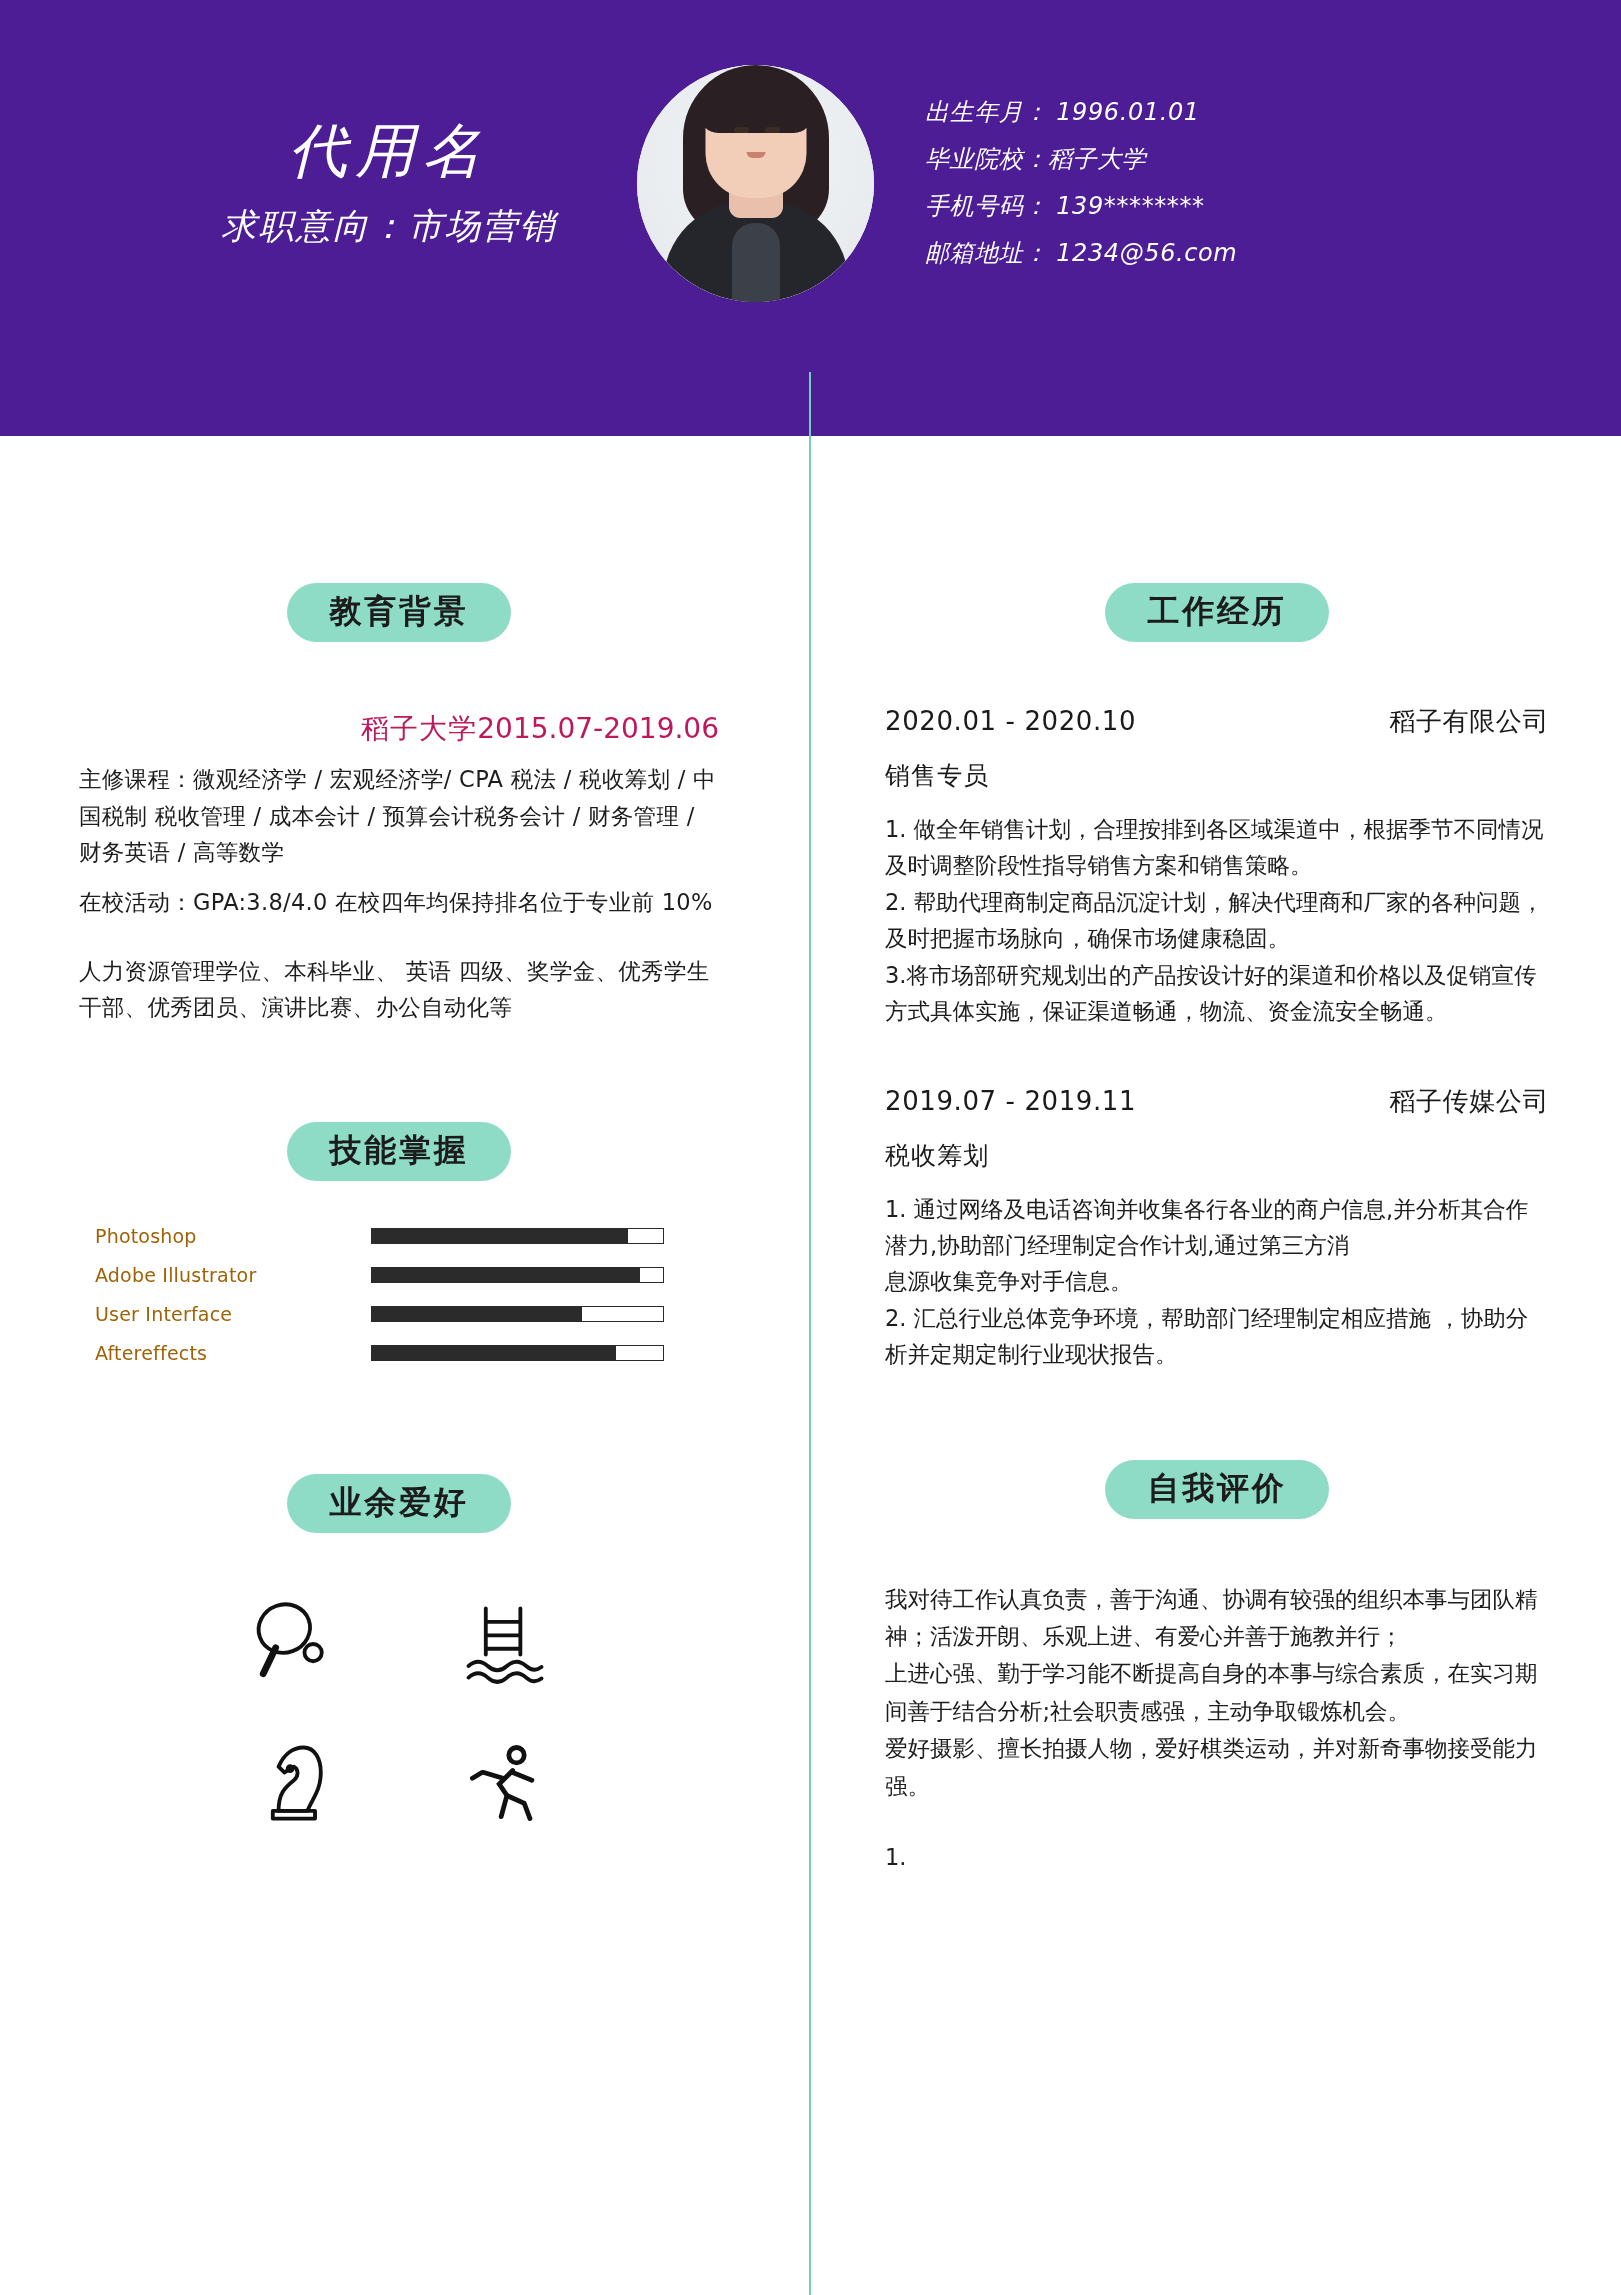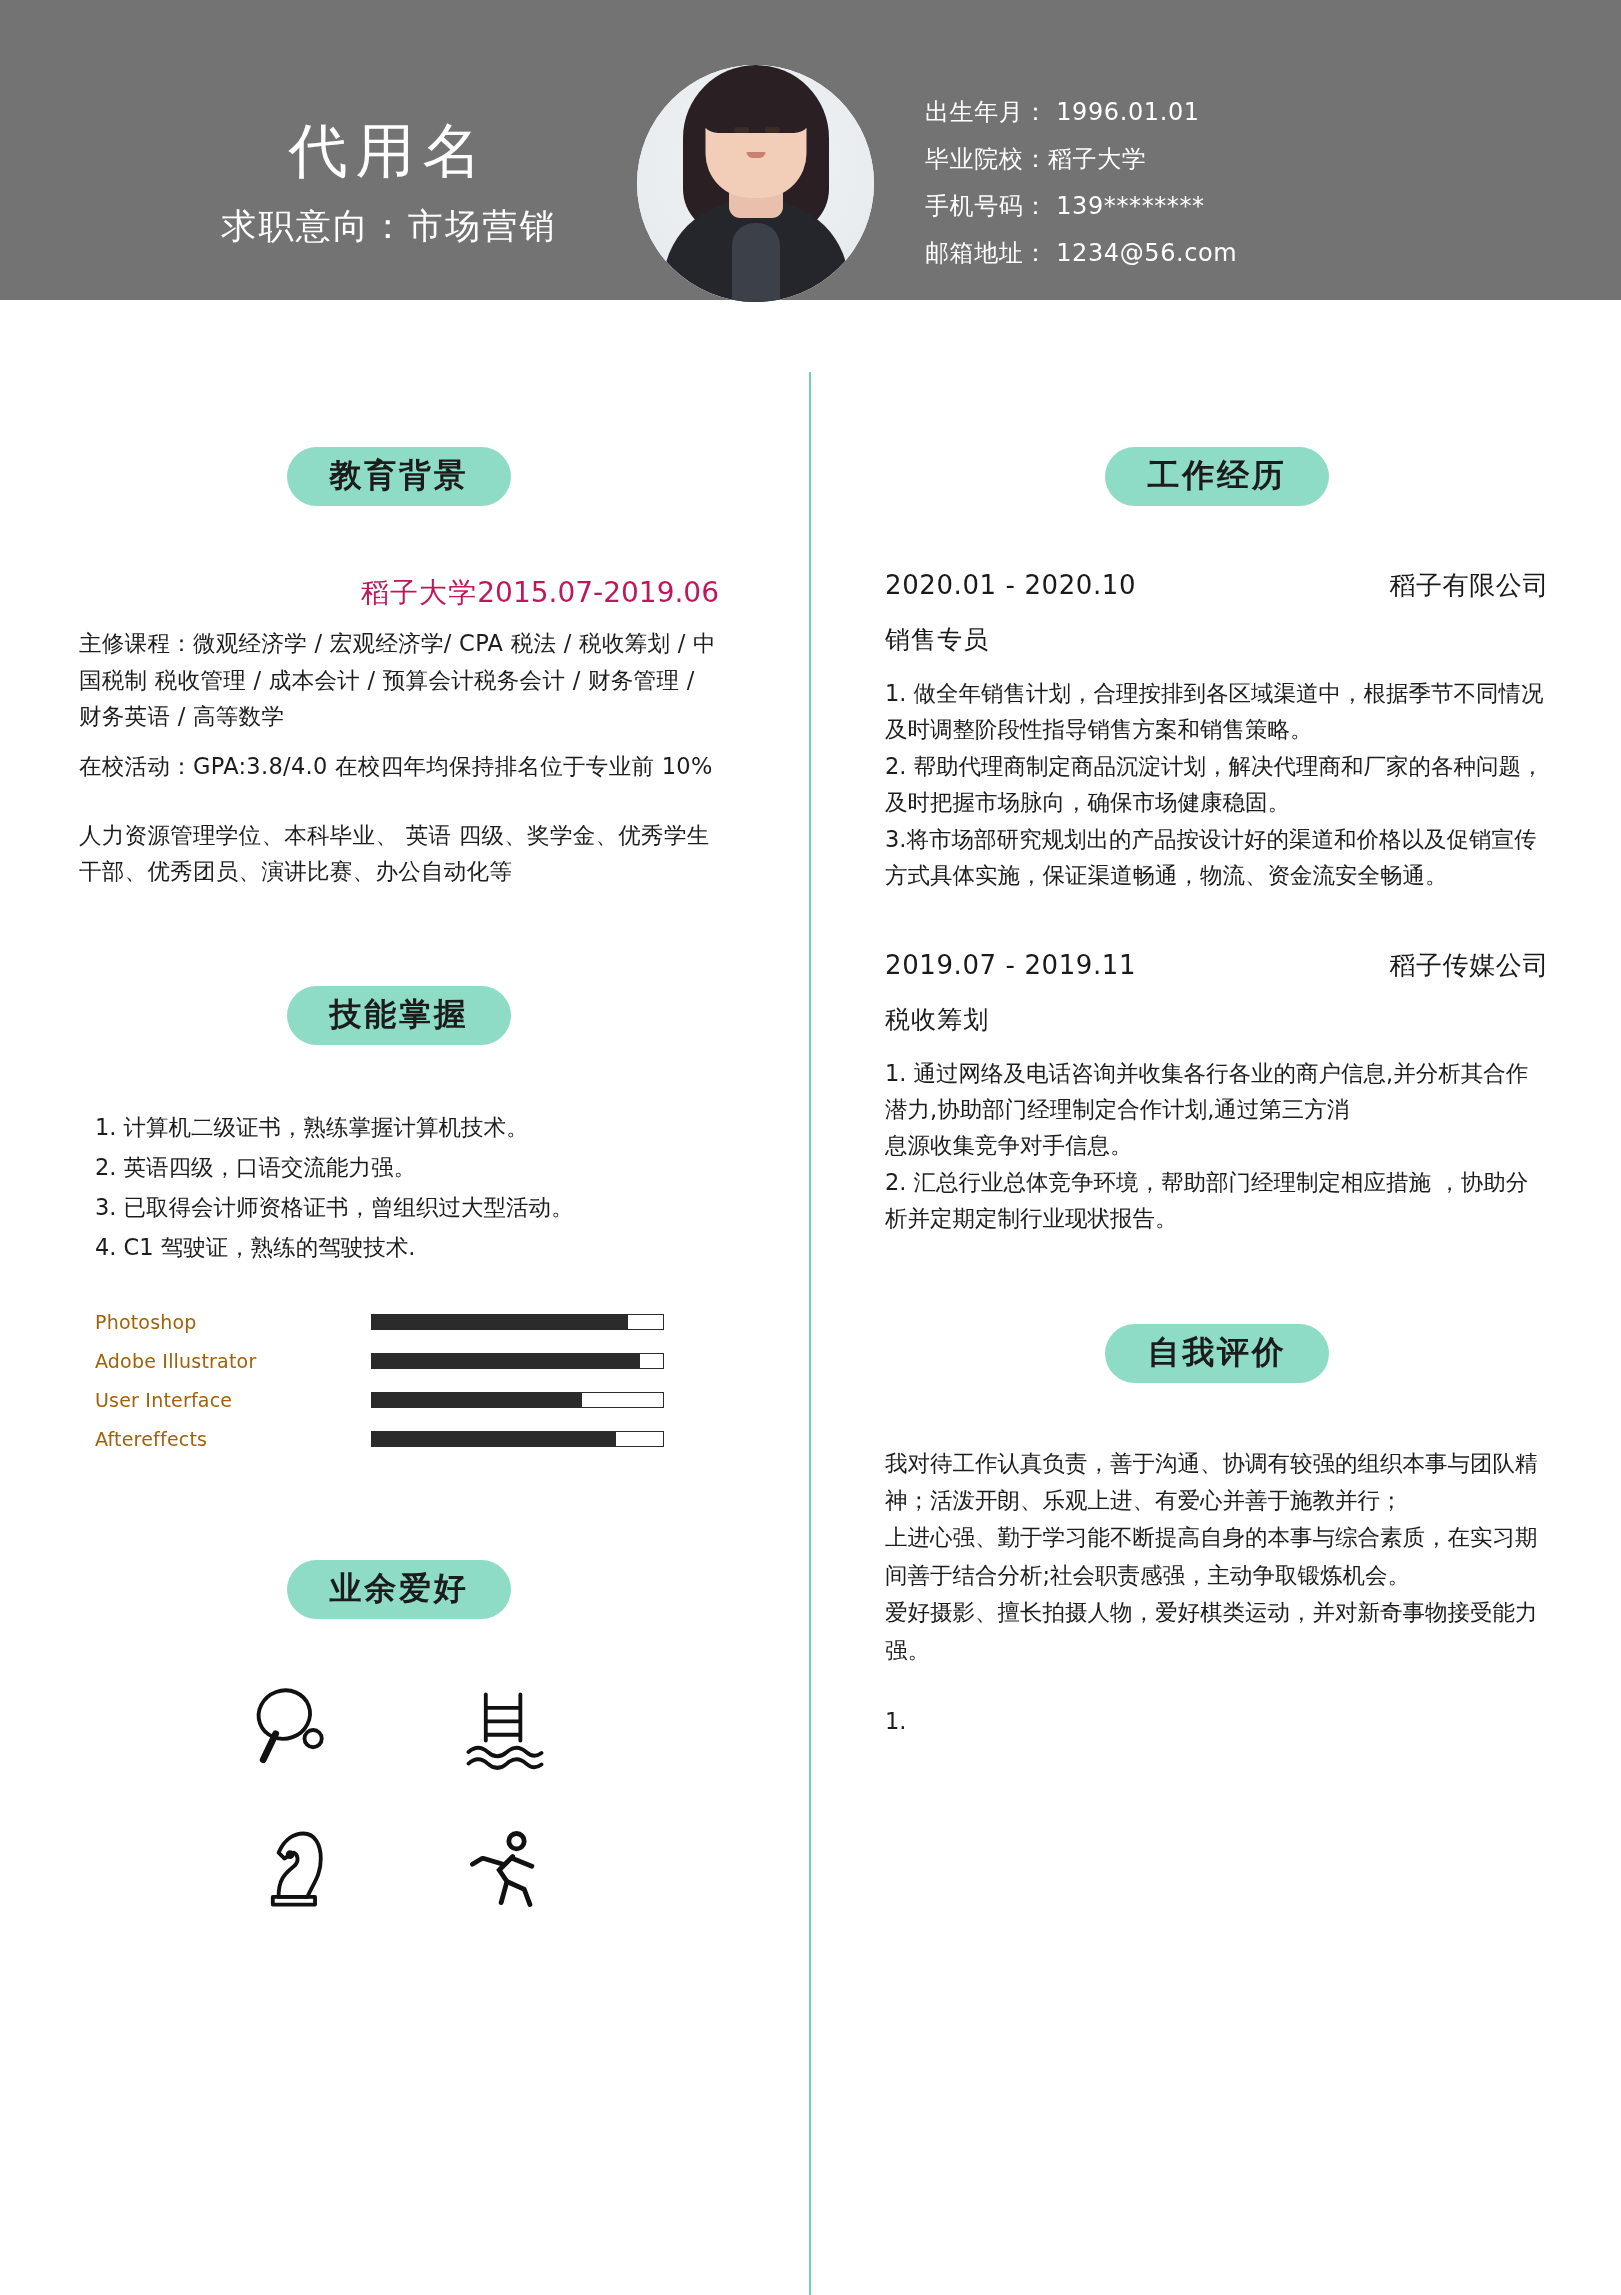--- a/index.html
+++ b/index.html
@@ -13,23 +13,24 @@
     font-family: "DejaVu Sans", "Liberation Sans", sans-serif;
     color: #222222;
     position: relative;
     overflow: hidden;
   }
 
   
   .header {
     position: relative;
     width: 1622px;
-    height: 300px;
-    background: #737373;
+    height: 436px;
+    background: #4c1d95;
     box-sizing: border-box;
+    font-style: italic;
   }
   .header-inner {
     display: flex;
     align-items: center;
     height: 366px;
     padding-left: 158px;
   }
   .name-block {
     width: 462px;
     text-align: center;
@@ -302,26 +303,20 @@
       <span class="edu-date">2015.07-2019.06</span>
     </div>
     <div class="edu-para">主修课程：微观经济学 / 宏观经济学/ CPA 税法 / 税收筹划 / 中国税制  税收管理 / 成本会计 / 预算会计税务会计 / 财务管理 / 财务英语 / 高等数学</div>
     <div class="edu-para">在校活动：GPA:3.8/4.0    在校四年均保持排名位于专业前 10%</div>
     <div class="edu-para gap">人力资源管理学位、本科毕业、 英语  四级、奖学金、优秀学生干部、优秀团员、演讲比赛、办公自动化等</div>
 
     <div class="section-title-wrap st-skill">
       <span class="section-title">技能掌握</span>
     </div>
 
-    <div class="skill-list">
-      <div>1. 计算机二级证书，熟练掌握计算机技术。</div>
-      <div>2. 英语四级，口语交流能力强。</div>
-      <div>3. 已取得会计师资格证书，曾组织过大型活动。</div>
-      <div>4. C1 驾驶证，熟练的驾驶技术.</div>
-    </div>
 
     <div class="bars">
       <div class="bar-row">
         <div class="bar-label">Photoshop</div>
         <div class="bar-track">
           <div class="bar-fill" style="width: 88%;"></div>
         </div>
       </div>
       <div class="bar-row">
         <div class="bar-label">Adobe Illustrator</div>

